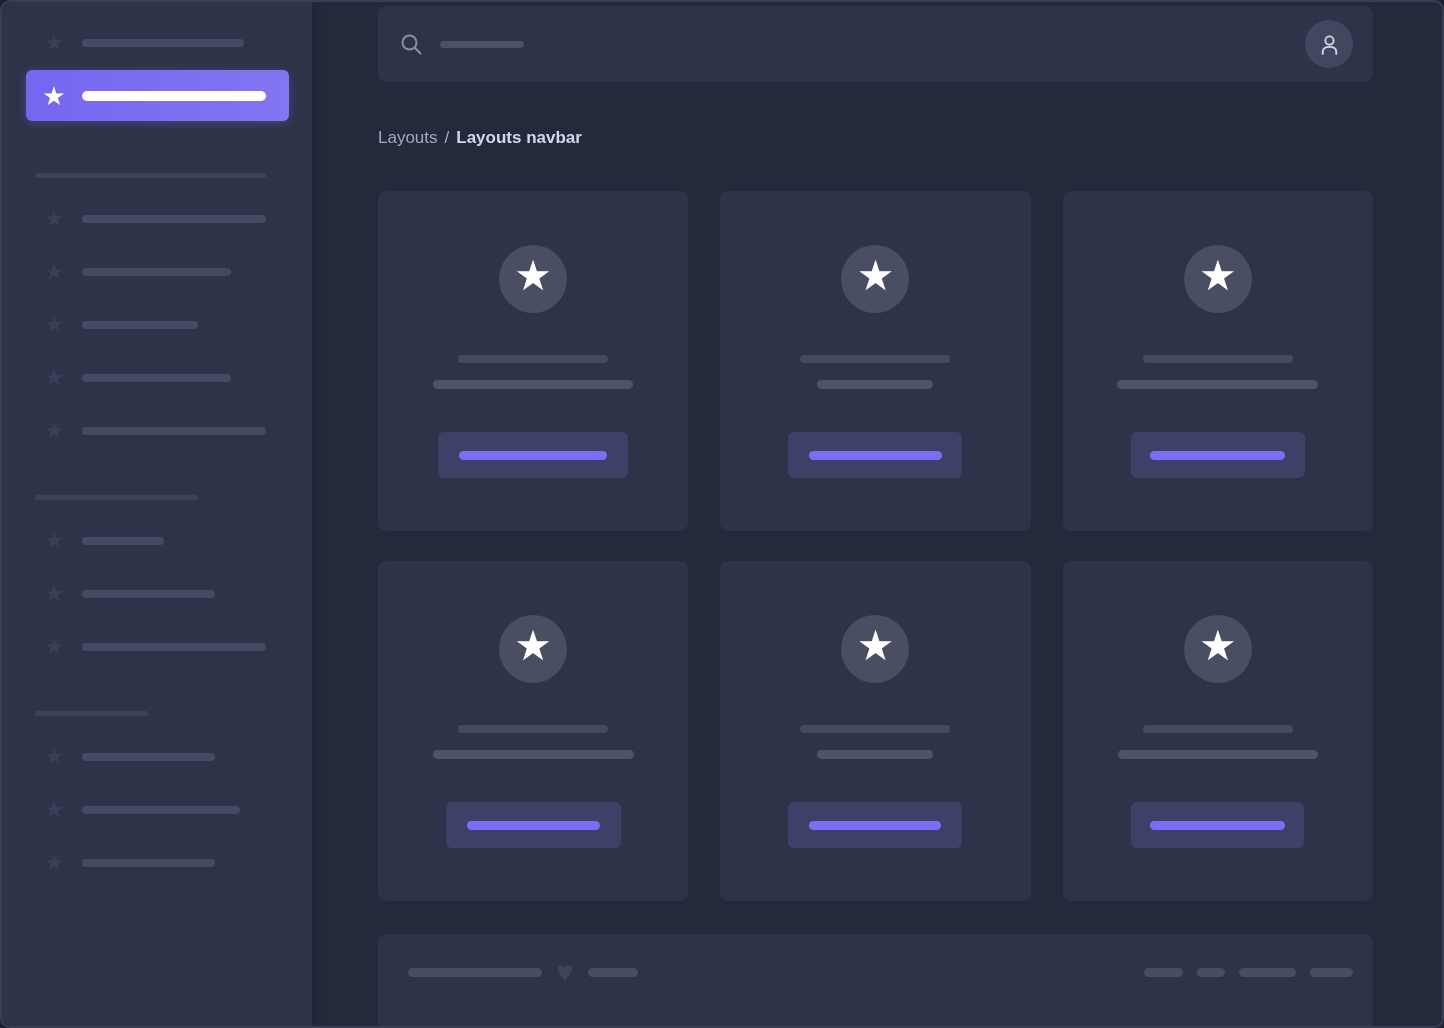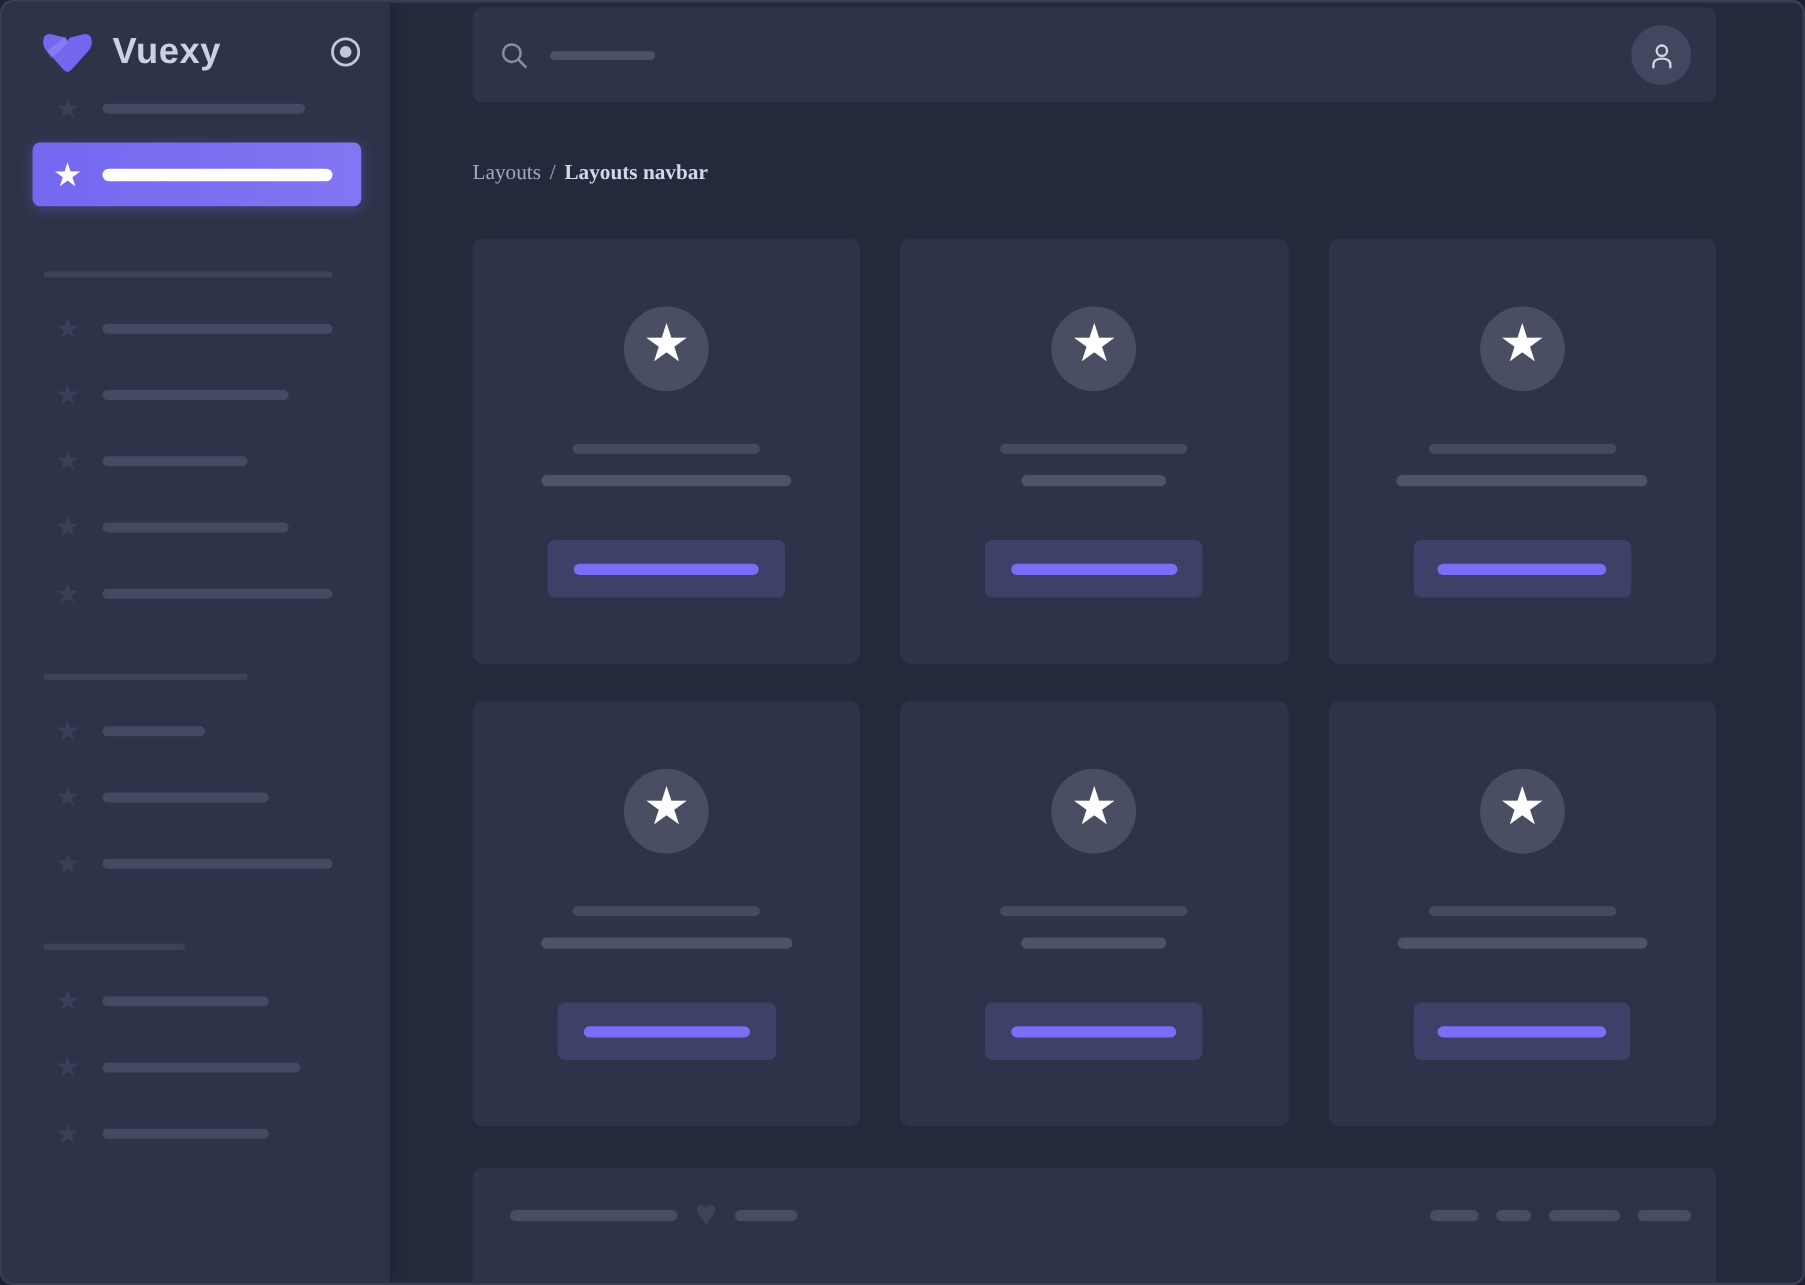--- a/index.html
+++ b/index.html
@@ -36,21 +36,21 @@
   .nav-bar{height:8px;border-radius:4px;background:#454a63;margin-left:16px;}
   .nav-item.active{
     height:51px;margin:15px 23px 0 24px;border-radius:6px;
     background:linear-gradient(93deg,#7467f0 0%,#8276f2 100%);
     box-shadow:0 2px 10px rgba(115,103,240,.35);
   }
   .nav-item.active .nav-star{color:#ffffff;font-size:26px;}
   .nav-item.active .nav-bar{height:10px;border-radius:5px;background:#ffffff;}
   .nav-divider{height:5px;border-radius:2.5px;background:#3d4259;margin:52px 0 0 33px;}
   
-  .main{flex:1;padding:4px 69px 0 66px;overflow:hidden;font-family:Liberation Serif, serif;}
+  .main{flex:1;padding:4px 69px 0 66px;overflow:hidden;}
   .navbar{
     height:76px;background:#2f3349;border-radius:8px;
     display:flex;align-items:center;padding:0 20px 0 22px;
   }
   .search{display:flex;align-items:center;flex:1;height:100%;cursor:text;}
   .search-bar-sk{height:7px;border-radius:3.5px;background:#4c5166;margin-left:17px;}
   .avatar{
     margin-left:auto;width:48px;height:48px;border-radius:50%;
     background:#424760;display:flex;align-items:center;justify-content:center;
     cursor:pointer;flex-shrink:0;
@@ -87,35 +87,20 @@
   .f-bar{height:9px;border-radius:4.5px;background:#484d64;display:inline-block;}
   .f-heart{color:#3e435a;font-size:30px;line-height:1;margin:0 14px;}
   .f-right{margin-left:auto;display:flex;align-items:center;gap:14px;}
 </style>
 </head>
 <body>
 
 <div class="app">
 
   <aside class="sidebar">
-    <div class="sb-header">
-      <span class="logo">
-        <svg width="48" height="38" viewBox="0 0 64 48">
-          <path d="M6 14 Q6 4 16 6 L28 9 Q32 10 32 15 Q32 10 36 9 L48 6 Q58 4 58 14 Q58 20 53 25 L37 43 Q32 49 27 43 L11 25 Q6 20 6 14 Z" fill="#7367f0"></path>
-          <path d="M30 8 L33 15 L14 32 L10 24 Z" fill="rgba(255,255,255,0.14)"></path>
-        </svg>
-      </span>
-      <span class="brand">Vuexy</span>
-      <span class="pin">
-        <svg width="27" height="27" viewBox="0 0 27 27">
-          <circle cx="13.5" cy="13.5" r="10.5" fill="none" stroke="#c4c7d5" stroke-width="2.2"></circle>
-          <circle cx="13.5" cy="13.5" r="4.7" fill="#c4c7d5"></circle>
-        </svg>
-      </span>
-    </div>
     <nav class="sb-nav">
   <div class="nav-item">
     <span class="nav-star">★</span>
     <span class="nav-bar" style="width: 162px;"></span>
   </div>
 
   <div class="nav-item active">
     <span class="nav-star">★</span>
     <span class="nav-bar" style="width: 184px;"></span>
   </div>

